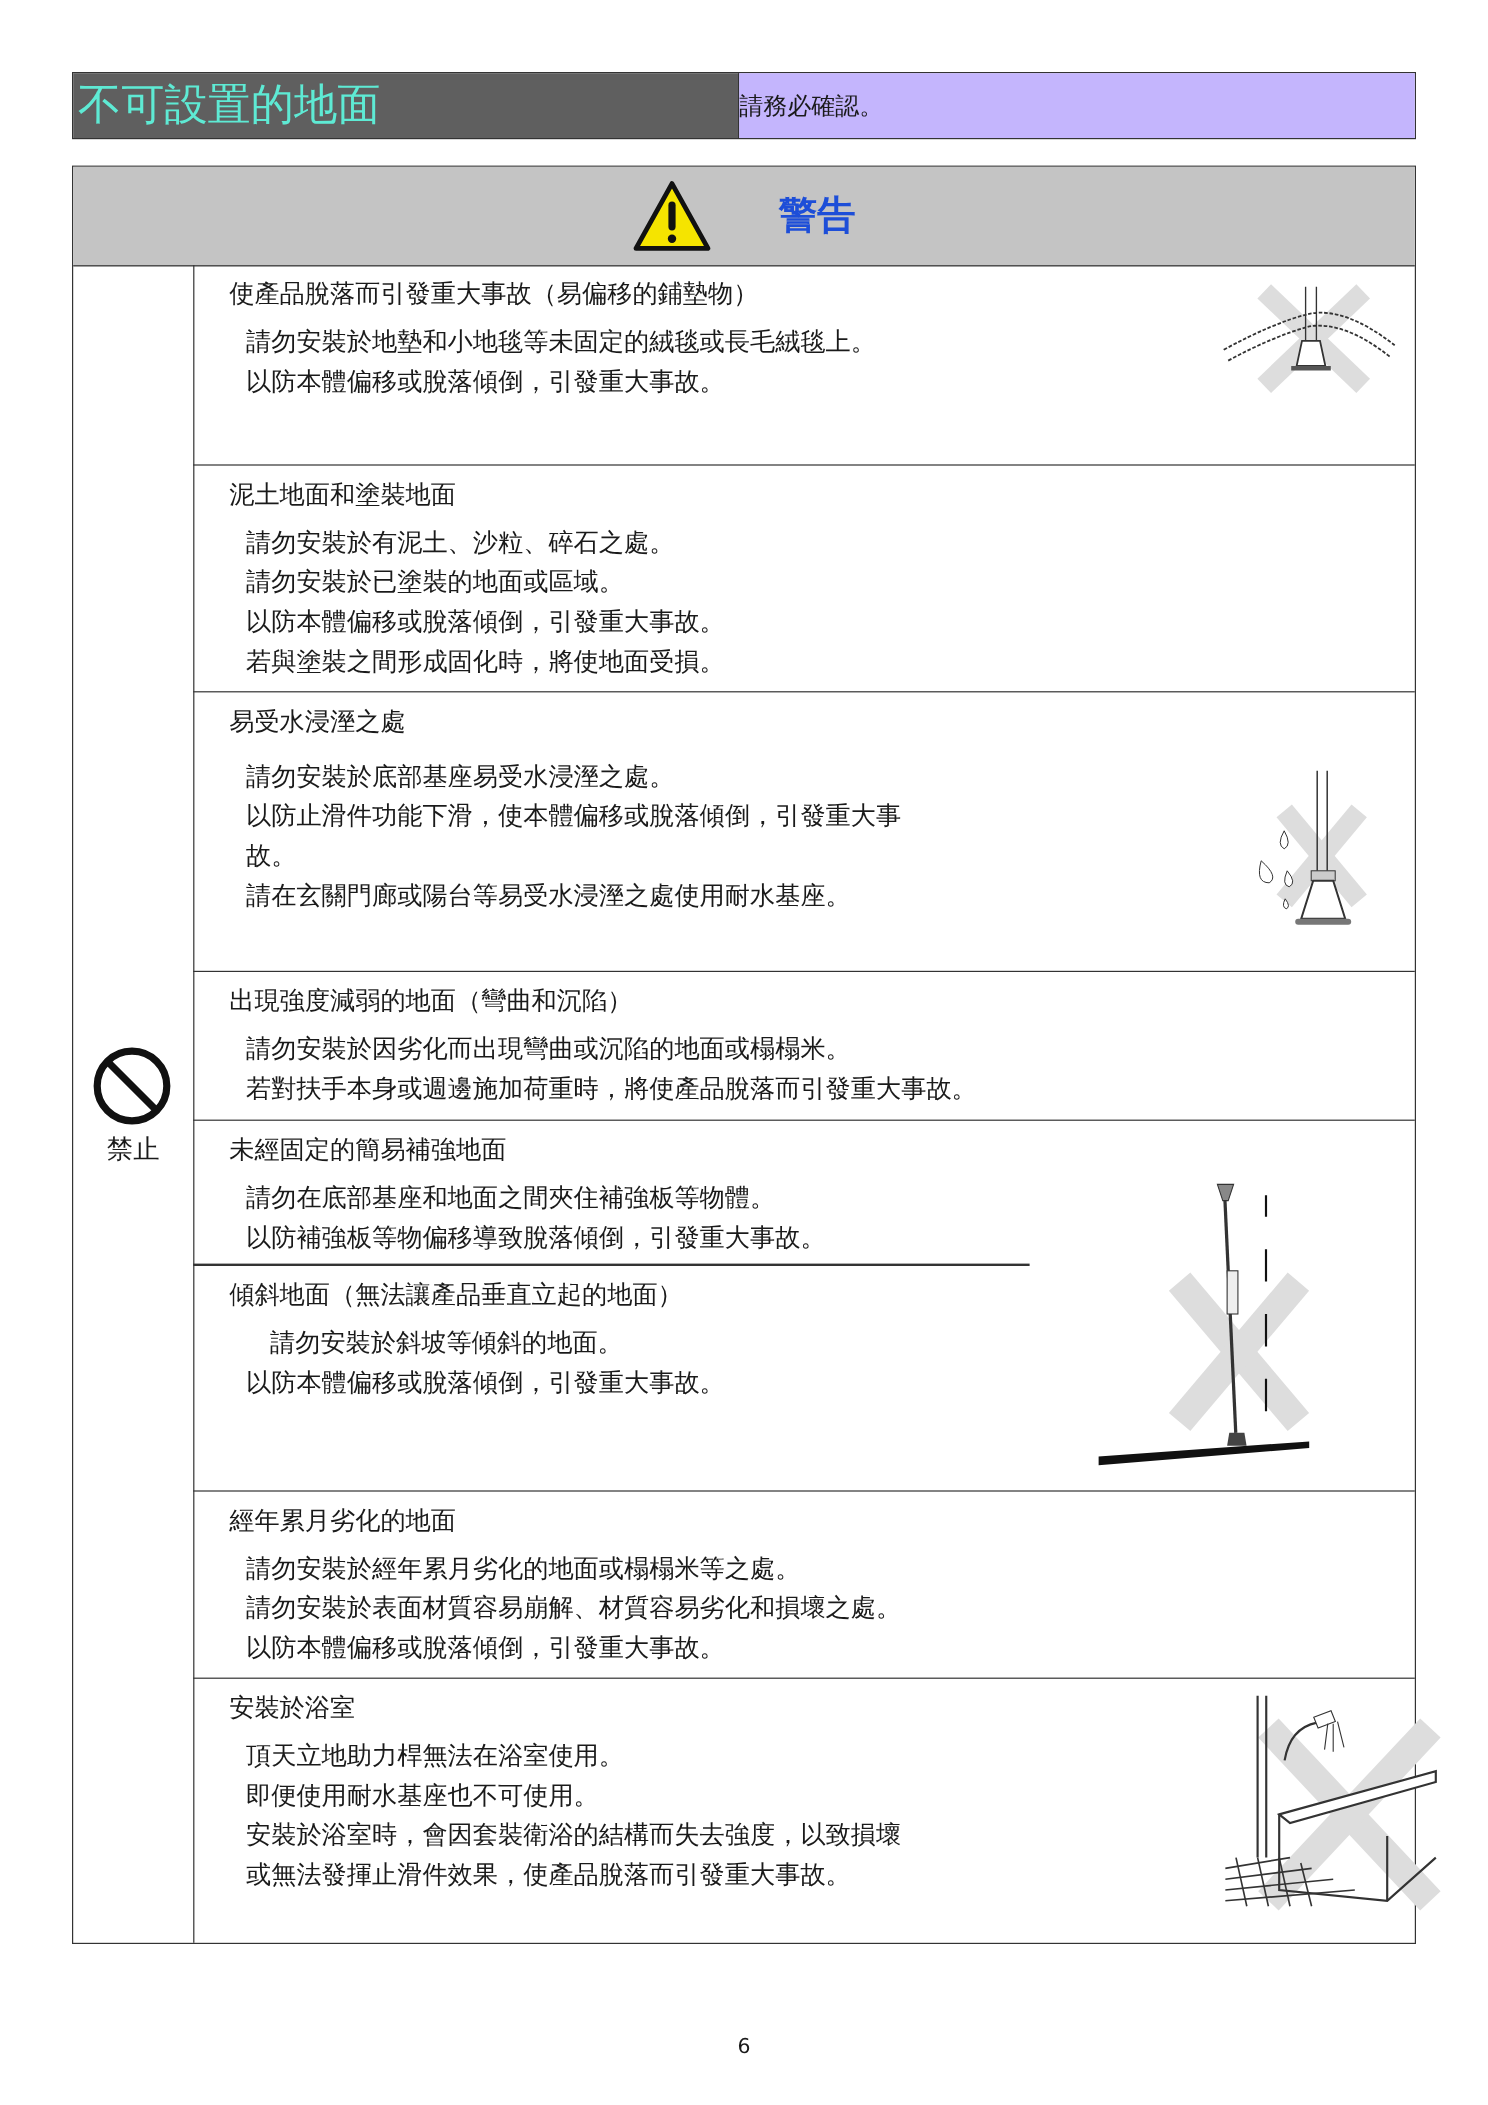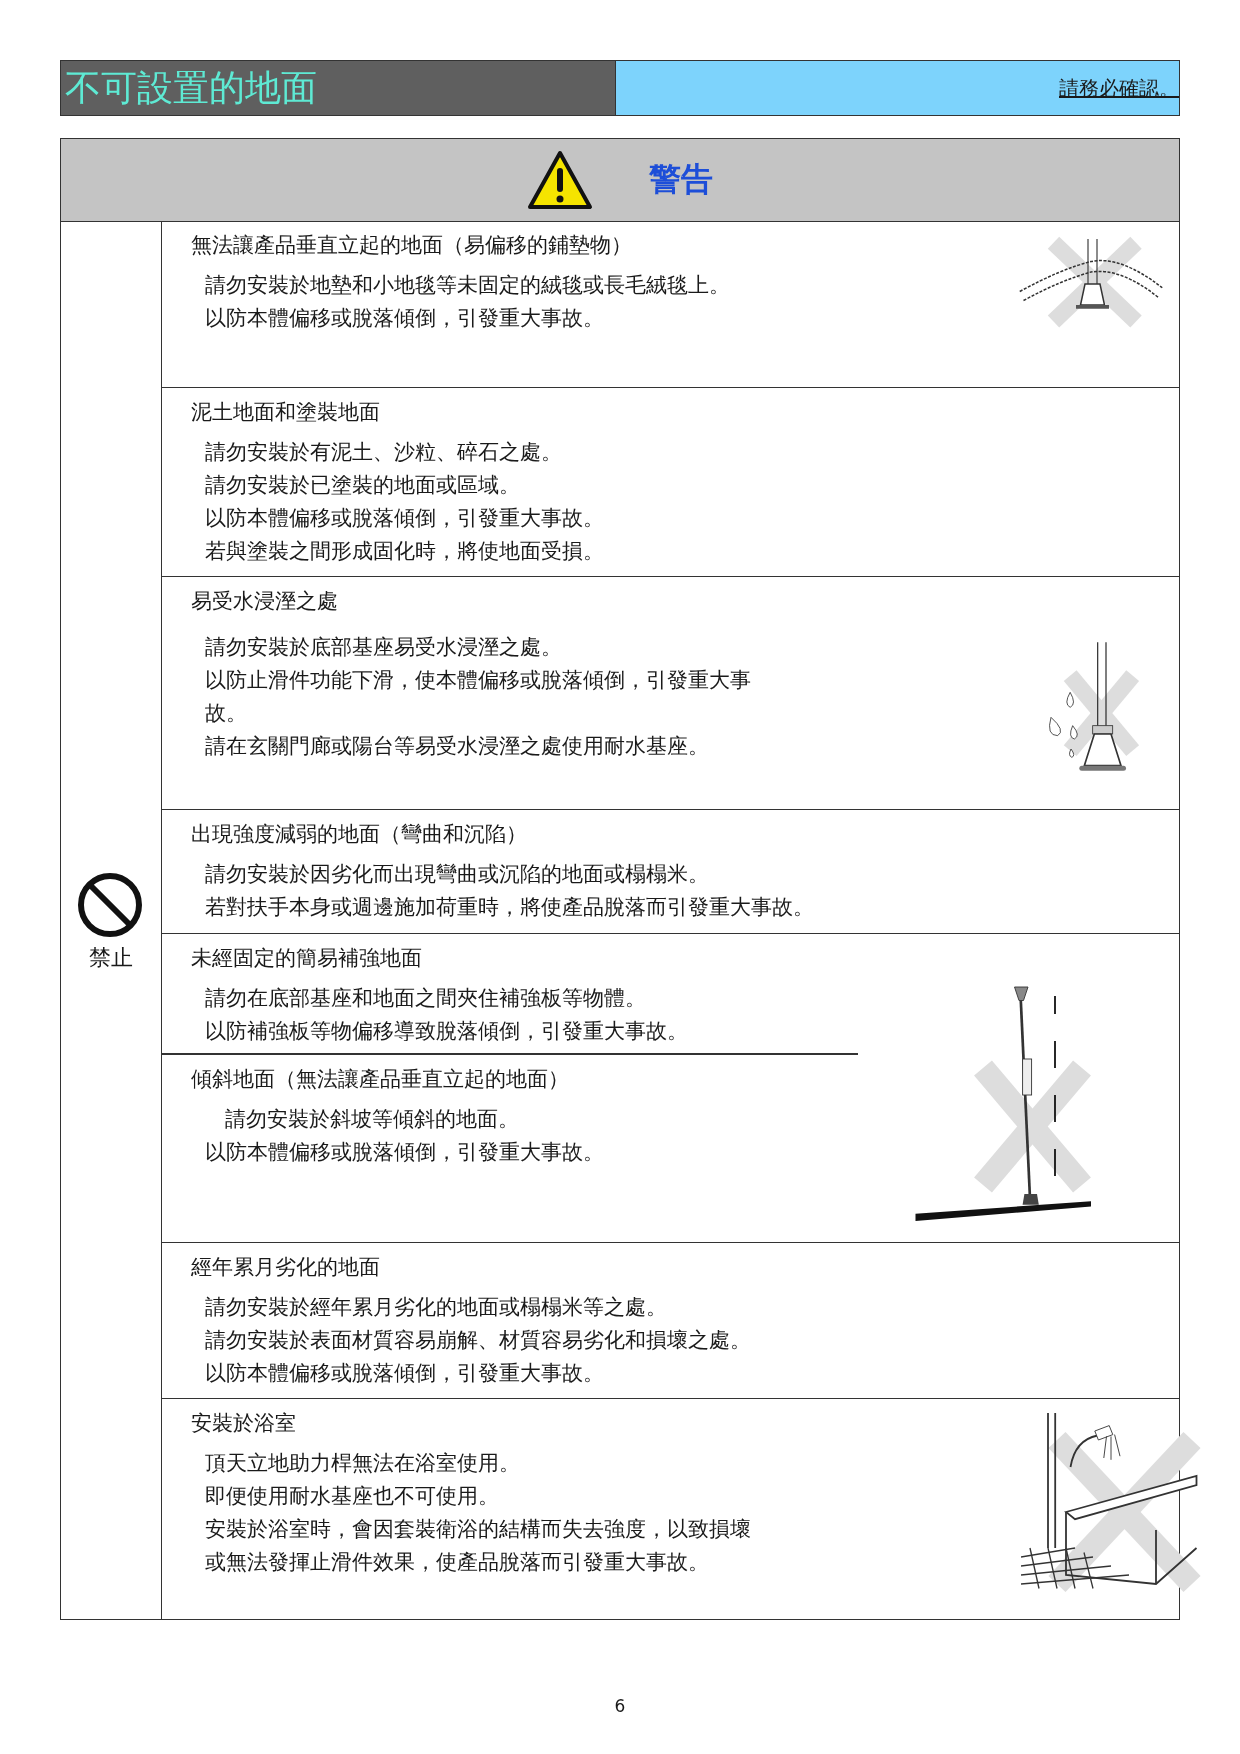--- a/index.html
+++ b/index.html
@@ -1,19 +1,19 @@
 <!DOCTYPE html>
 <html><head>
 <meta charset="utf-8">
 <style>
   html,body{margin:0;padding:0;background:#fff;}
   body{width:1240px;height:1754px;position:relative;font-family:"DejaVu Sans","Liberation Sans",sans-serif;color:#1a1a1a;overflow:hidden;}
   .hdr{position:absolute;left:60px;top:60px;width:1120px;height:56px;border:1px solid #333;display:flex;box-sizing:border-box;}
   .hdr-title{width:555px;background:#5f5f5f;color:#5eead4;font-size:36px;line-height:54px;padding-left:4px;border-right:1px solid #333;box-sizing:border-box;}
-  .hdr-note{flex:1;background:#7dd3fc;font-size:20px;line-height:54px;text-align:right;text-decoration:underline;}
+  .hdr-note{flex:1;background:#c4b5fd;font-size:20px;line-height:54px;text-align:left;}
   .table{position:absolute;left:60px;top:138px;width:1120px;height:1482px;border:1.5px solid #333;box-sizing:border-box;}
   .warn{position:absolute;left:0;top:0;right:0;height:82px;background:#c4c4c4;border-bottom:1.5px solid #333;display:flex;align-items:center;justify-content:center;}
   .warn-icon{width:66px;height:60px;margin-right:56px;}
   .warn-label{font-size:32px;font-weight:bold;color:#1d4ed8;}
   .leftcol{position:absolute;left:0;top:82px;width:100px;bottom:0;border-right:1.5px solid #333;}
   .prohib{position:absolute;left:15px;top:650px;width:68px;height:68px;}
   .prohib-label{position:absolute;left:0;width:100px;top:722px;text-align:center;font-size:22px;}
   .row{position:absolute;left:100px;right:0;border-bottom:1.5px solid #333;box-sizing:border-box;}
   .row h3{margin:0;font-weight:normal;font-size:21px;position:absolute;left:30px;}
   .row p{margin:0;font-size:21px;line-height:33px;position:absolute;left:44px;width:660px;}
@@ -40,21 +40,21 @@
 
   <div class="leftcol">
     <svg class="prohib" viewBox="0 0 68 68">
       <circle cx="34" cy="34" r="29" fill="none" stroke="#111" stroke-width="6"></circle>
       <line x1="14" y1="14" x2="54" y2="54" stroke="#111" stroke-width="6"></line>
     </svg>
     <div class="prohib-label">禁止</div>
   </div>
 
   <div class="row" style="top:82px;height:167px;">
-    <h3 style="top:10px;">無法讓產品垂直立起的地面（易偏移的鋪墊物）</h3>
+    <h3 style="top:10px;">使產品脫落而引發重大事故（易偏移的鋪墊物）</h3>
     <p style="top:48px;">請勿安裝於地墊和小地毯等未固定的絨毯或長毛絨毯上。</p>
     <p style="top:81px;">以防本體偏移或脫落傾倒，引發重大事故。</p>
     <svg class="fig" viewBox="0 0 200 120" style="left:855px;top:8px;width:150px;height:110px;">
       <g stroke="#ddd" stroke-width="22">
           <line x1="50" y1="5" x2="160" y2="110"></line>
           <line x1="160" y1="5" x2="50" y2="110"></line>
         </g>
       <path d="M5 70 Q60 40 100 30 Q140 22 195 65" fill="none" stroke="#333" stroke-width="2" stroke-dasharray="4 2"></path>
       <path d="M10 82 Q60 55 100 44 Q140 38 190 78" fill="none" stroke="#333" stroke-width="2" stroke-dasharray="4 2"></path>
       <line x1="96" y1="0" x2="96" y2="60" stroke="#333" stroke-width="1.5"></line>

